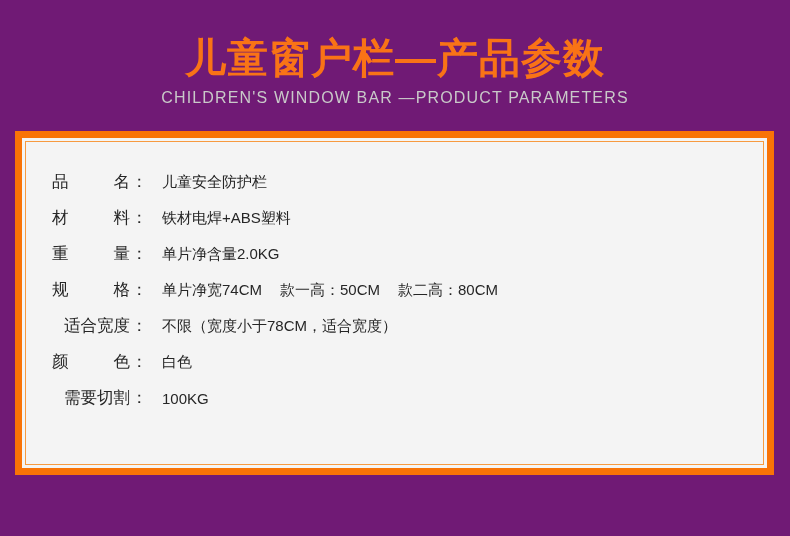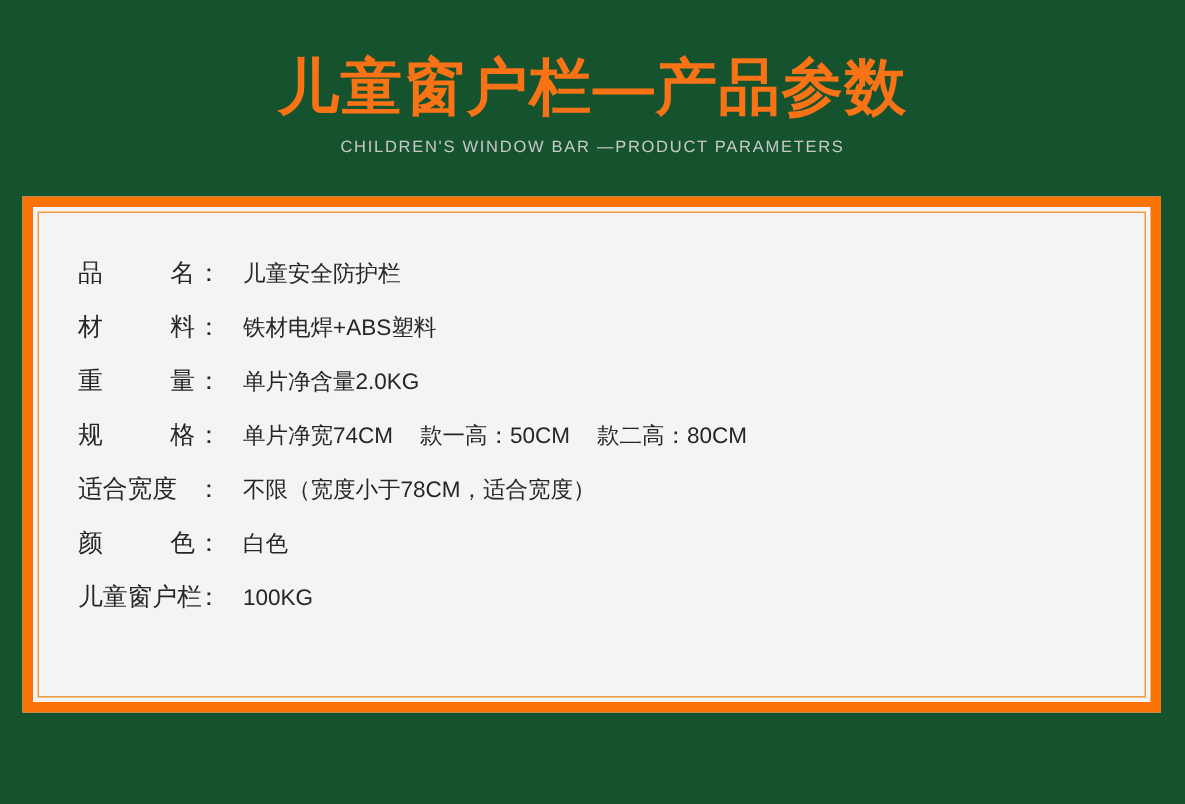--- a/index.html
+++ b/index.html
@@ -10,42 +10,42 @@
     width: 790px;
     height: 536px;
     background: #f4f4f4;
     font-family: "Liberation Sans", "DejaVu Sans", sans-serif;
     overflow: hidden;
   }
   .page {
     position: relative;
     width: 790px;
     height: 536px;
-    background: #14532d;
+    background: #701a75;
   }
 
   
   .header {
     position: absolute;
     left: 0;
     top: 32px;
     width: 790px;
     text-align: center;
   }
   .title {
     font-size: 41px;
     line-height: 52px;
     font-weight: bold;
     color: #f97316;
     letter-spacing: 1px;
     white-space: nowrap;
   }
   .subtitle {
     margin-top: 6px;
-    font-size: 11px;
+    font-size: 16px;
     line-height: 16px;
     color: #c9c9c9;
     letter-spacing: 1.15px;
     white-space: nowrap;
   }
 
   
   .spec-box {
     position: absolute;
     left: 15px;
@@ -82,21 +82,21 @@
     width: 104px;
     padding: 0;
     text-align: left;
   }
   .spec-label .lbl {
     display: inline-flex;
     width: 78px;
     justify-content: space-between;
   }
   .spec-label .lbl.wide {
-    justify-content: flex-start;
+    justify-content: flex-end;
   }
   .spec-label .colon {
     margin-left: 1px;
   }
   .spec-value {
     font-size: 15px;
     color: #262626;
     white-space: nowrap;
     vertical-align: middle;
     padding: 0 0 0 6px;
@@ -176,21 +176,21 @@
                 <span>颜</span>
                 <span>色</span>
               </span><span class="colon">：</span>
             </td>
             <td class="spec-value">白色</td>
           </tr>
 
           <tr>
             <td class="spec-label">
               <span class="lbl wide">
-                <span>儿童窗户栏</span>
+                <span>需要切割</span>
               </span><span class="colon">：</span>
             </td>
             <td class="spec-value">100KG</td>
           </tr>
 
 
         </tbody>
       </table>
     </div>
   </div>

